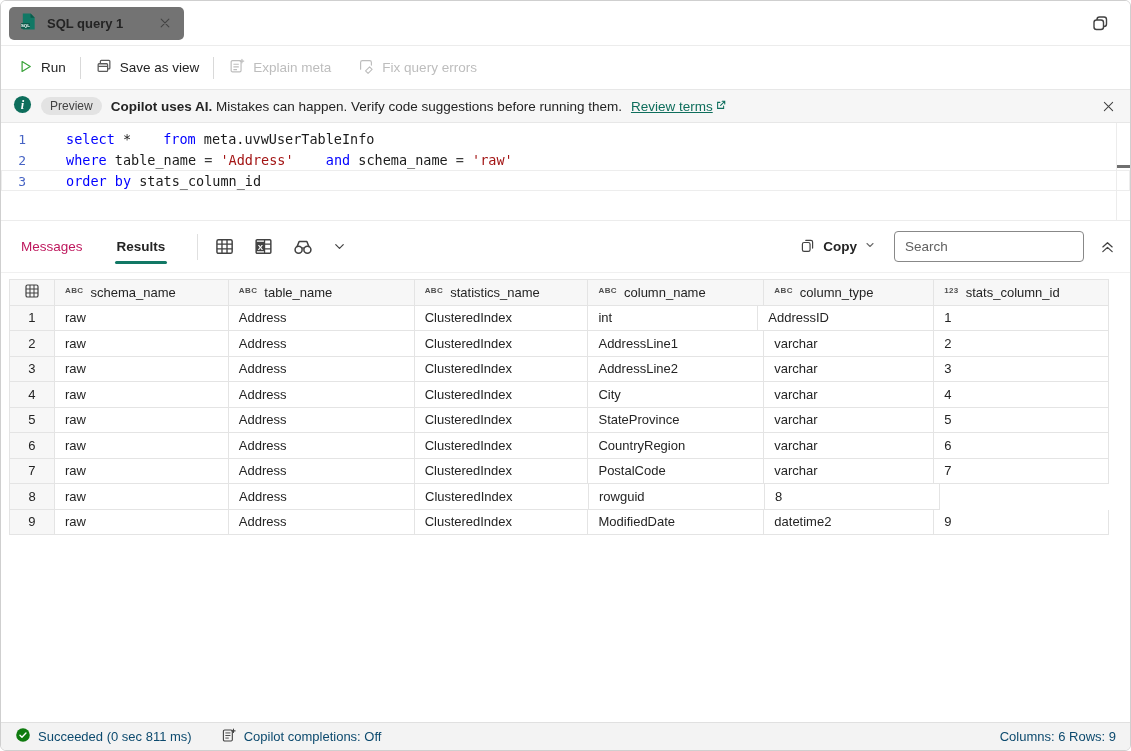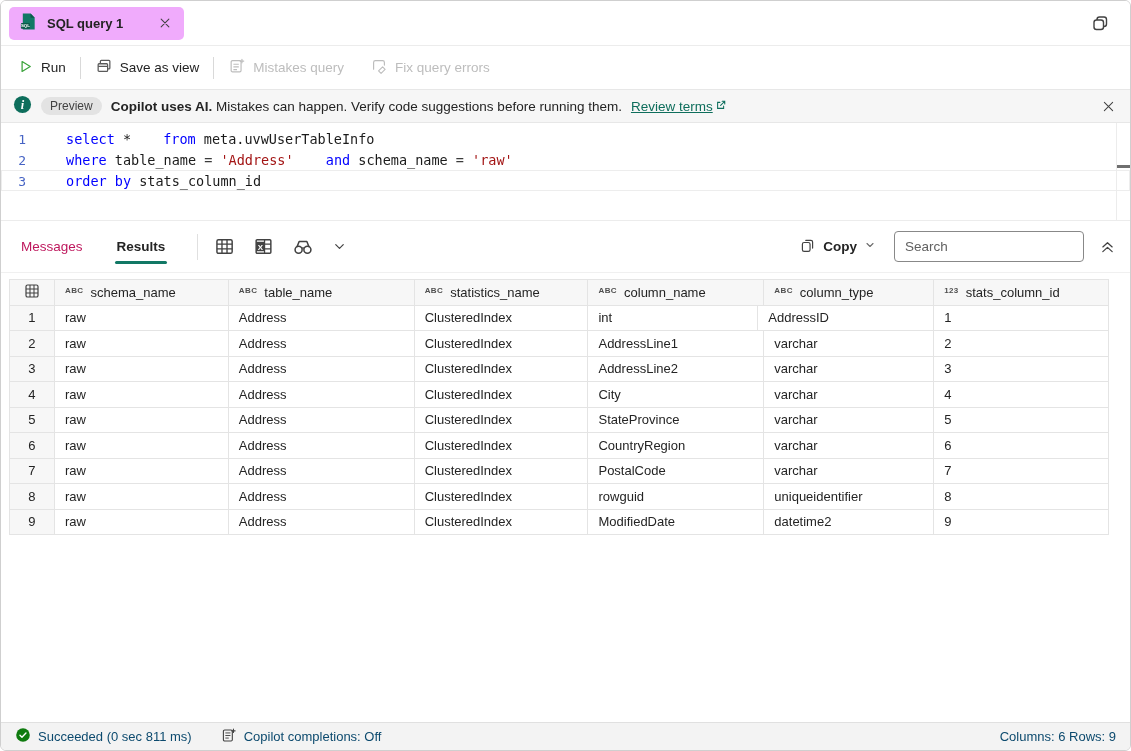--- a/index.html
+++ b/index.html
@@ -1,21 +1,21 @@
 <!DOCTYPE html>
 <html><head>
 <meta charset="utf-8">
 <style>
   * { margin:0; padding:0; box-sizing:border-box; }
   html,body { width:1131px; height:751px; background:#fff; font-family:"Liberation Sans", sans-serif; color:#242424; }
   .window { width:1131px; height:751px; border:1px solid #cfcfcf; border-radius:6px; overflow:hidden; display:flex; flex-direction:column; background:#fff; }
 
   
   .tab-bar { height:45px; display:flex; align-items:center; padding:0 20px 0 8px; border-bottom:1px solid #ececec; background:#fff; }
-  .tab { height:33px; background:#f0abfc; border-radius:5px; display:flex; align-items:center; gap:9px; padding:0 12px 0 10px; cursor:pointer; }
+  .tab { height:33px; background:#737373; border-radius:5px; display:flex; align-items:center; gap:9px; padding:0 12px 0 10px; cursor:pointer; }
   .tab-label { font-size:13px; font-weight:700; color:#242424; margin-right:26px; white-space:nowrap; }
   .tab-close svg, .banner-close svg { display:block; }
   .tabbar-spacer { flex:1; }
 
   
   .toolbar { height:43px; display:flex; align-items:center; padding:0 16px; background:#fff; }
   .tb-btn { display:flex; align-items:center; gap:7px; font-size:13.5px; color:#242424; cursor:pointer; white-space:nowrap; }
   .tb-btn.disabled { color:#bdbdbd; cursor:default; }
   .tb-divider { width:1px; height:22px; background:#d9d9d9; margin:0 14px; }
   .tb-gap { width:26px; }
@@ -128,21 +128,21 @@
     </div>
     <div class="tb-divider"></div>
     <div class="tb-btn disabled">
       <span>
         <svg width="18" height="18" viewBox="0 0 20 20">
           <rect x="3.5" y="4" width="11" height="12.5" rx="1.5" fill="none" stroke="#bdbdbd" stroke-width="1.3"></rect>
           <path d="M6 8 h6 M6 11 h6 M6 14 h4" stroke="#bdbdbd" stroke-width="1.2"></path>
           <path d="M15.5 2.5 v4 M13.5 4.5 h4" stroke="#bdbdbd" stroke-width="1.3" stroke-linecap="round"></path>
         </svg>
       </span>
-      <span>Mistakes query</span>
+      <span>Explain meta</span>
     </div>
     <div class="tb-gap"></div>
     <div class="tb-btn disabled">
       <span>
         <svg width="18" height="18" viewBox="0 0 20 20">
           <path d="M4 13.5 V6 a2 2 0 0 1 2-2 h8 a2 2 0 0 1 2 2 v3" fill="none" stroke="#bdbdbd" stroke-width="1.3" stroke-linecap="round"></path>
           <path d="M9.5 15.5 l4.5-4.5 2.8 2.8 -4.5 4.5 z" fill="none" stroke="#bdbdbd" stroke-width="1.2" stroke-linejoin="round"></path>
         </svg>
       </span>
       <span>Fix query errors</span>
@@ -351,21 +351,20 @@
           <div class="gcell gc4">PostalCode</div>
           <div class="gcell gc5">varchar</div>
           <div class="gcell gc6">7</div>
         </div>
         <div class="grid-row">
           <div class="gcell gc0">8</div>
           <div class="gcell gc1">raw</div>
           <div class="gcell gc2">Address</div>
           <div class="gcell gc3">ClusteredIndex</div>
           <div class="gcell gc4">rowguid</div>
-          <div class="gcell gc5">uniqueidentifier</div>
           <div class="gcell gc6">8</div>
         </div>
         <div class="grid-row">
           <div class="gcell gc0">9</div>
           <div class="gcell gc1">raw</div>
           <div class="gcell gc2">Address</div>
           <div class="gcell gc3">ClusteredIndex</div>
           <div class="gcell gc4">ModifiedDate</div>
           <div class="gcell gc5">datetime2</div>
           <div class="gcell gc6">9</div>

